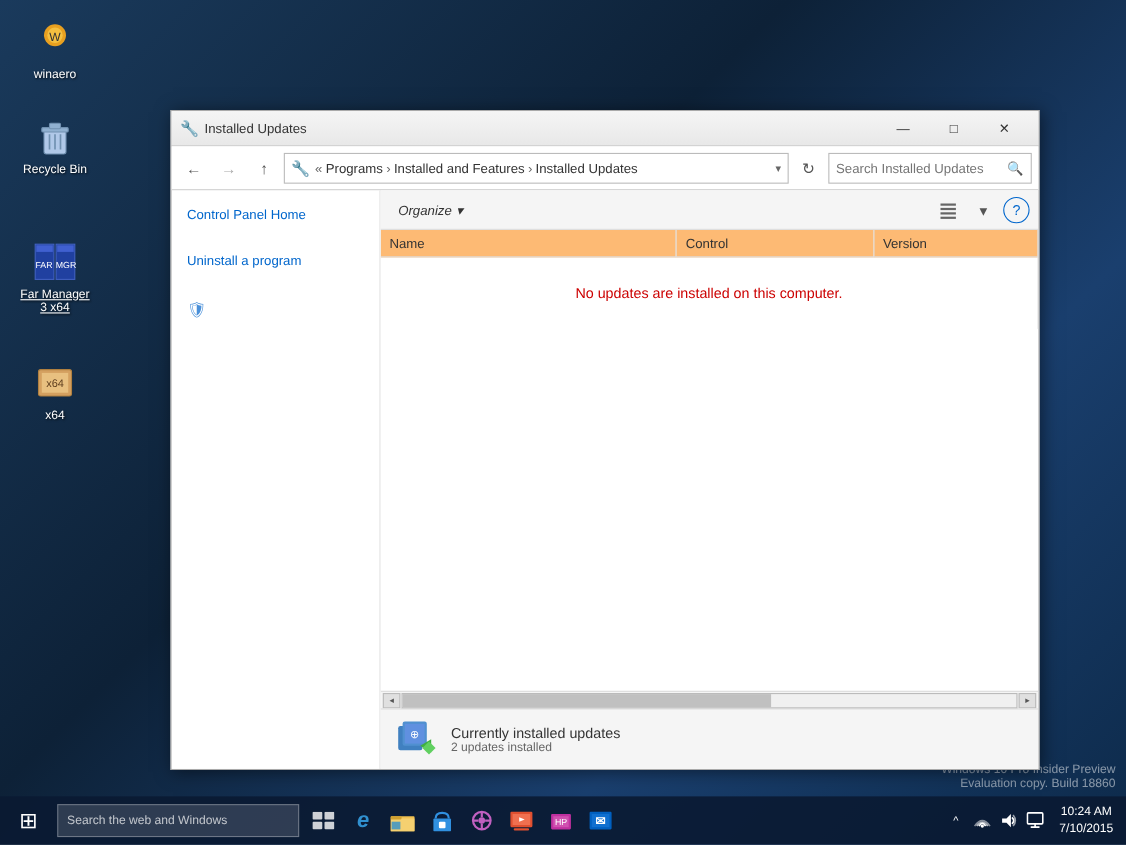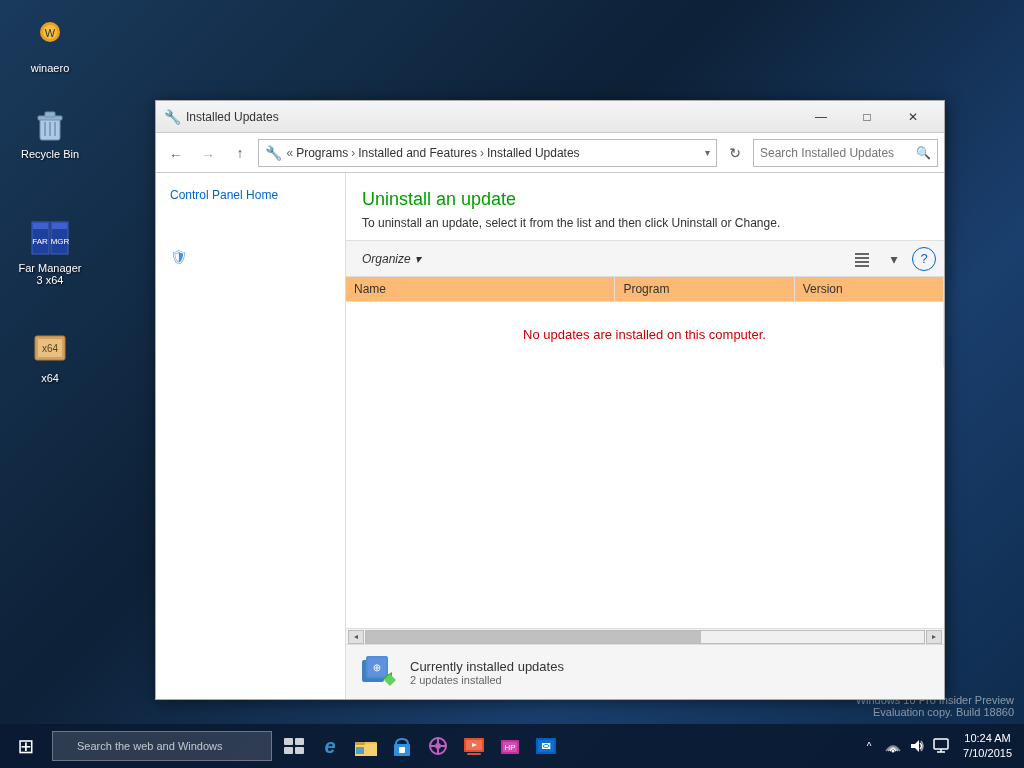--- a/index.html
+++ b/index.html
@@ -399,21 +399,21 @@
     }
 
     .search-bar {
       flex: 0 0 220px;
       height: 30px;
       background: rgba(255,255,255,0.15);
       border: 1px solid rgba(255,255,255,0.3);
       margin: 0 4px;
       display: flex;
       align-items: center;
-      padding: 0 24px;
+      padding: 0 8px;
       cursor: text;
     }
     .search-bar span {
       color: rgba(255,255,255,0.7);
       font-size: 11px;
     }
 
     .taskbar-spacer { flex: 1; }
 
     .taskbar-icon {
@@ -485,21 +485,21 @@
   <div class="icon-img">
     <svg width="40" height="40" viewBox="0 0 40 40">
       <rect x="2" y="4" width="17" height="32" fill="#2040a0" stroke="#4060c0" stroke-width="1"></rect>
       <rect x="21" y="4" width="17" height="32" fill="#2040a0" stroke="#4060c0" stroke-width="1"></rect>
       <rect x="3" y="5" width="15" height="6" fill="#4060d0"></rect>
       <rect x="22" y="5" width="15" height="6" fill="#4060d0"></rect>
       <text x="10" y="26" text-anchor="middle" font-size="8" fill="white">FAR</text>
       <text x="30" y="26" text-anchor="middle" font-size="8" fill="white">MGR</text>
     </svg>
   </div>
-  <div class="icon-label" style="white-space:pre-line;text-align:center;">Far Manager
+  <div class="icon-label" style="white-space:pre-line;text-align:center;text-decoration:underline;">Far Manager
 3 x64</div>
 </div>
 
 <div class="desktop-icon x64-icon">
   <div class="icon-img">
     <svg width="40" height="40" viewBox="0 0 40 40">
       <rect x="5" y="8" width="30" height="24" rx="2" fill="#d4a060" stroke="#b08040" stroke-width="1"></rect>
       <rect x="8" y="11" width="24" height="18" fill="#e8c080"></rect>
       <text x="20" y="24" text-anchor="middle" font-size="10" fill="#604020">x64</text>
     </svg>
@@ -543,32 +543,29 @@
       <input type="text" placeholder="Search Installed Updates" style="font-size: 12px; color: #701a75; border: none; outline: none; flex: 1 1 0%; background: transparent;">
       <span class="search-icon-btn">🔍</span>
     </div>
   </div>
 
   <div class="content-area">
 
     <div class="left-nav">
       <a>Control Panel Home</a>
       <br>
+      <a>Uninstall a program</a>
       <br>
       <div class="nav-with-icon">
         <span class="shield-icon">🛡</span>
       </div>
     </div>
 
     <div class="main-panel">
 
-      <div class="panel-header">
-        <div class="panel-title">Uninstall an update</div>
-        <div class="panel-desc">To uninstall an update, select it from the list and then click Uninstall or Change.</div>
-      </div>
 
       <div class="toolbar">
         <button class="organize-btn">
           <span>Organize</span>
           <span>▾</span>
         </button>
         <div class="toolbar-spacer"></div>
         <button class="view-btn">
           <svg width="16" height="16" viewBox="0 0 16 16">
             <rect x="1" y="2" width="14" height="2" fill="#666"></rect>
@@ -579,21 +576,21 @@
         </button>
         <button class="view-btn">▾</button>
         <button class="help-btn">?</button>
       </div>
 
       <div class="table-container">
         <table class="updates-table">
           <thead>
             <tr>
               <th style="width:45%;">Name</th>
-              <th style="width:30%;">Program</th>
+              <th style="width:30%;">Control</th>
               <th style="width:25%;">Version</th>
             </tr>
           </thead>
           <tbody>
             <tr>
               <td colspan="3">
                 <div class="no-updates-msg">No updates are installed on this computer.</div>
               </td>
             </tr>
           </tbody>

